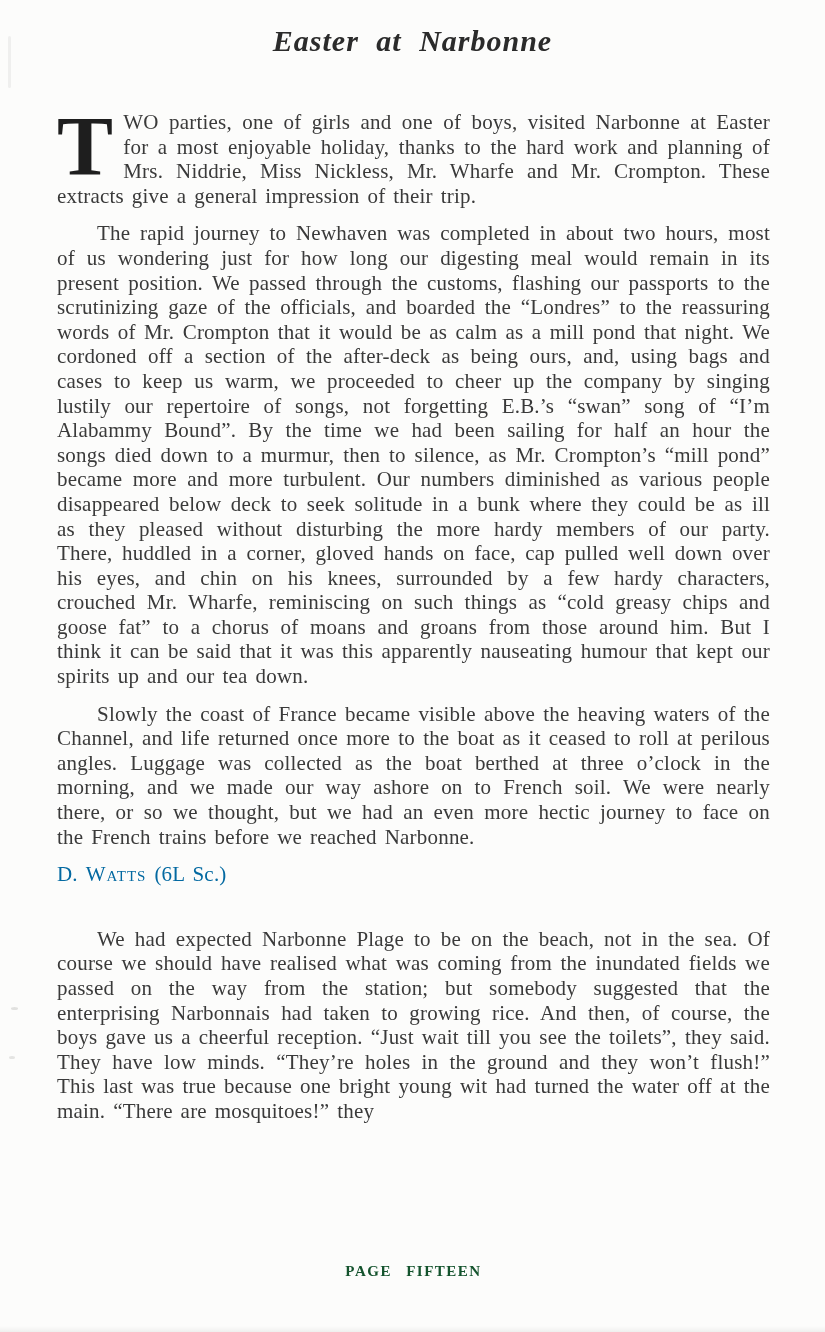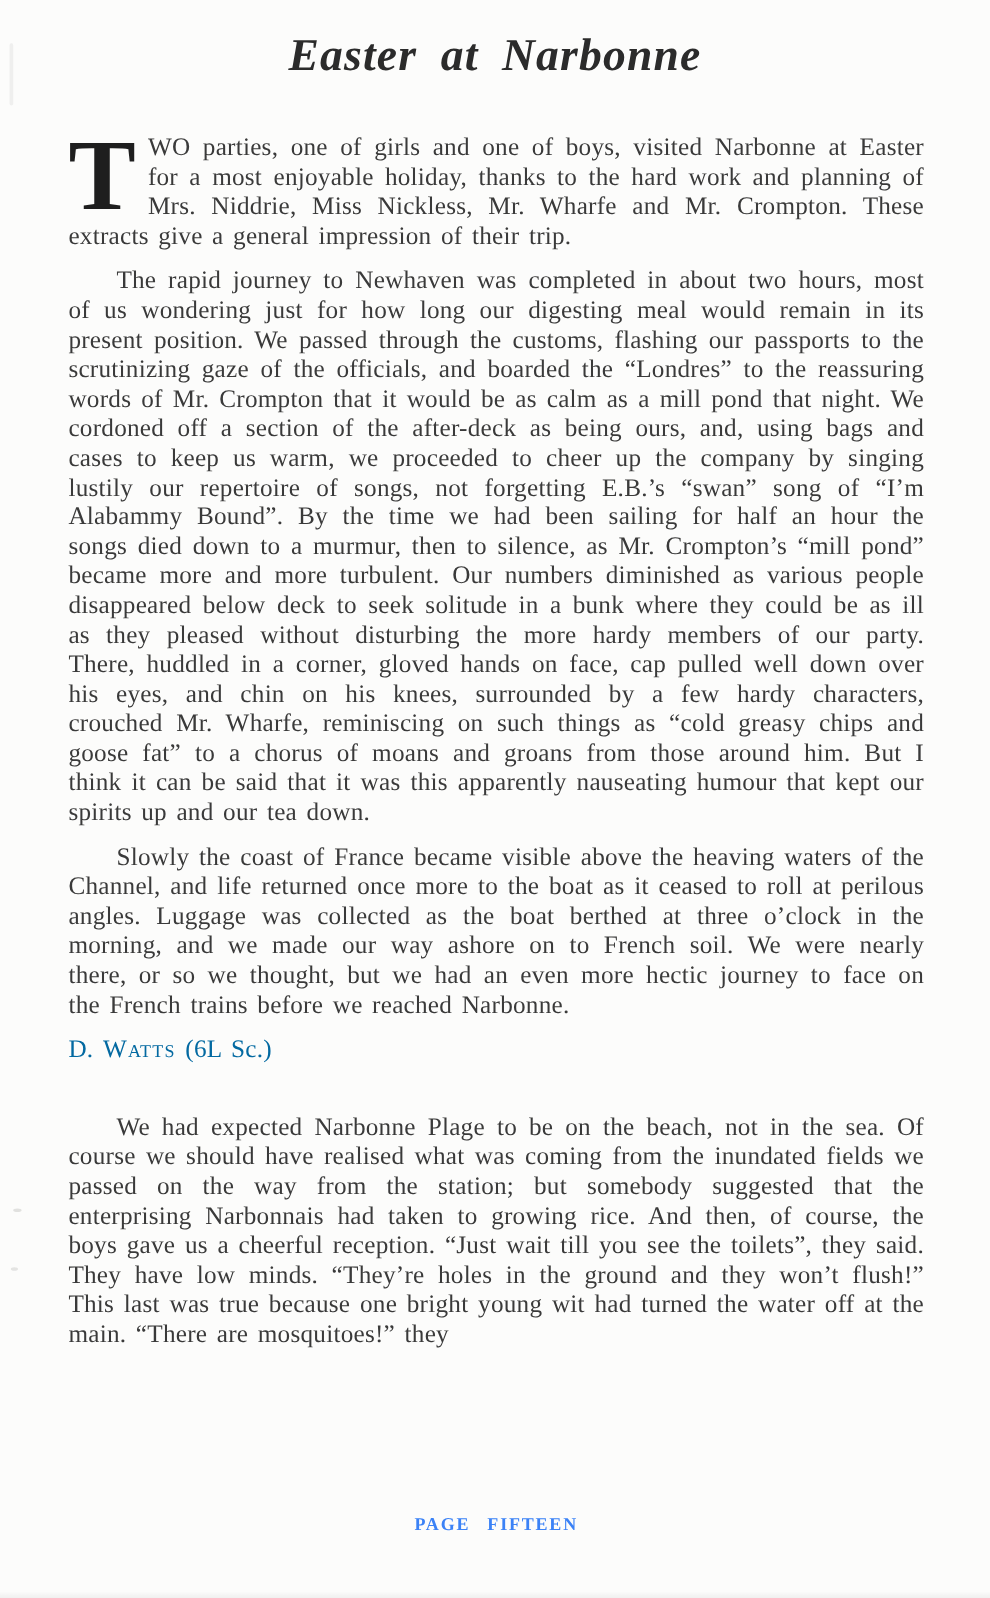--- a/index.html
+++ b/index.html
@@ -15,21 +15,21 @@
     font-family: "Liberation Serif", serif;
     color: #3a3a3a;
   }
   .page {
     position: absolute;
     inset: 0;
   }
   .article-title {
     margin-top: 24px;
     text-align: center;
-    font-size: 38px;
+    font-size: 30px;
     font-weight: bold;
     font-style: italic;
     letter-spacing: 1px;
     word-spacing: 9px;
     color: #2b2b2b;
   }
   .content {
     position: absolute;
     left: 57px;
     top: 110px;
@@ -72,21 +72,21 @@
   .page-footer {
     position: absolute;
     left: 57px;
     width: 713px;
     bottom: 52px;
     text-align: center;
     font-size: 15px;
     font-weight: bold;
     letter-spacing: 1.5px;
     word-spacing: 9px;
-    color: #3b82f6;
+    color: #14532d;
   }
   
   .speck {
     position: absolute;
     background: #cfcfcd;
     border-radius: 50%;
   }
   .speck-1 { left: 11px; top: 1007px; width: 7px; height: 3px; opacity: .6; }
   .speck-2 { left: 9px;  top: 1056px; width: 6px; height: 3px; opacity: .55; }
   .speck-3 { left: 8px;  top: 36px;   width: 3px; height: 52px; opacity: .35; background:#d8d8d6; border-radius:2px; }

